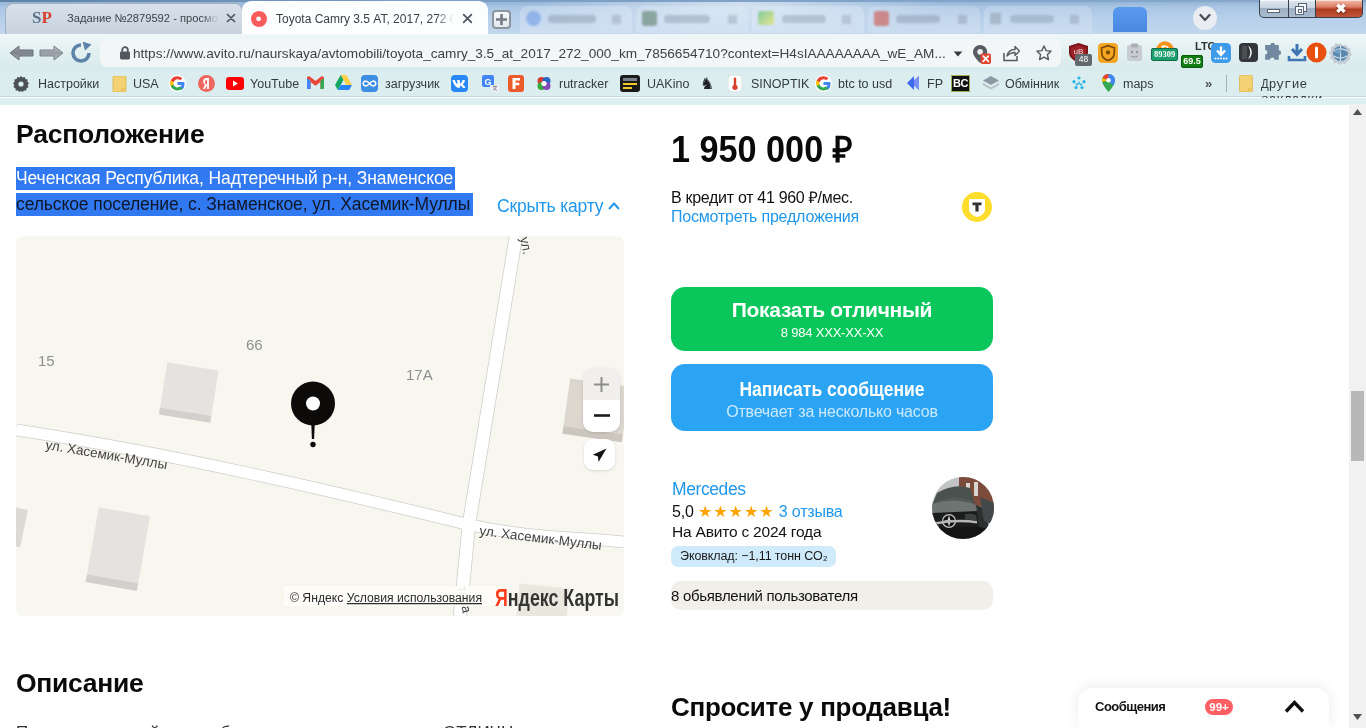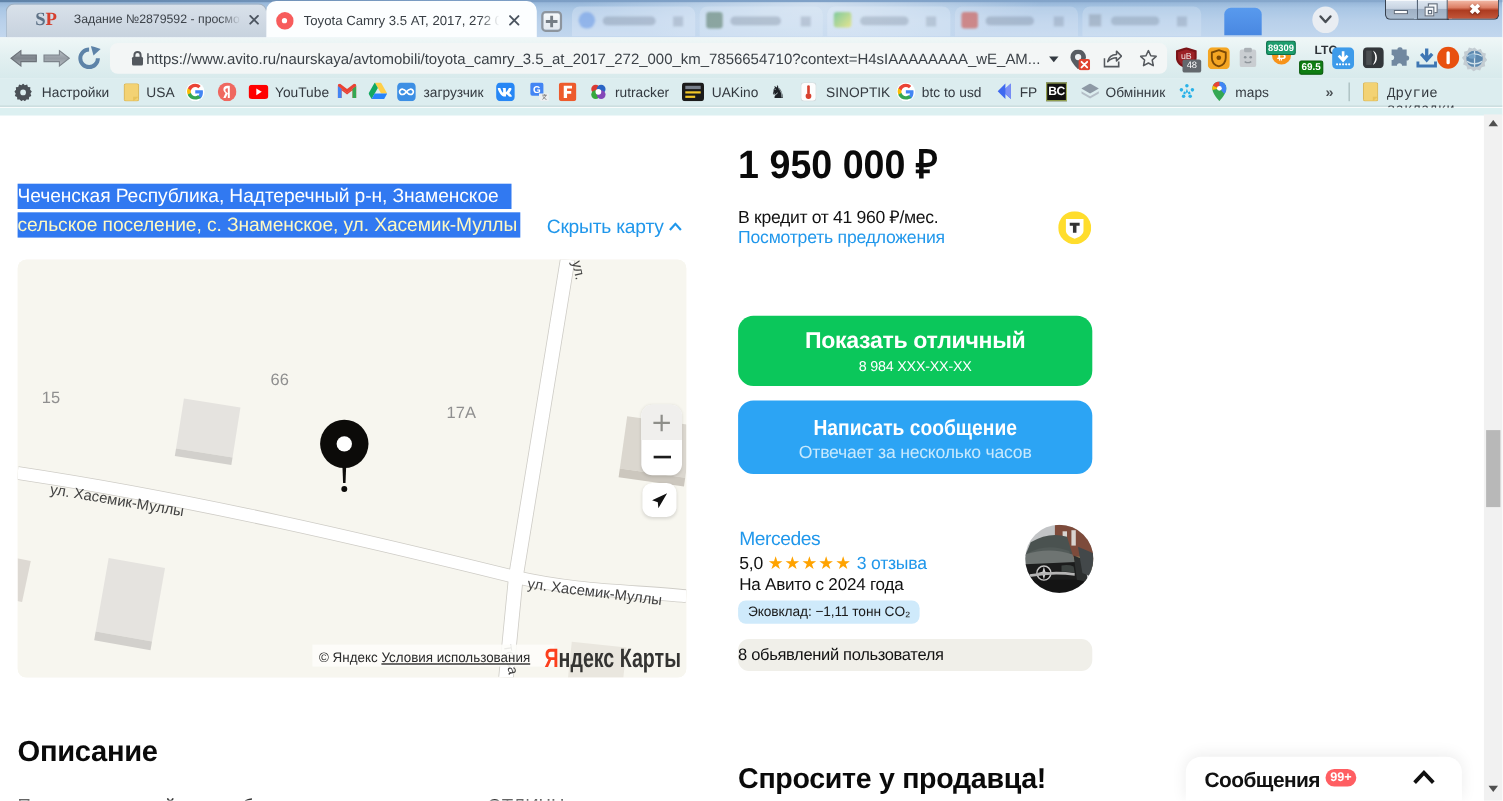--- a/index.html
+++ b/index.html
@@ -164,21 +164,21 @@
     <rect x="6" y="0.5" width="7" height="4" rx="1.2" fill="#aab0b5"></rect>
     <circle cx="7" cy="9" r="1.2" fill="#8e959b"></circle>
     <circle cx="12" cy="9" r="1.2" fill="#8e959b"></circle>
     <path d="M6.5 13 Q9.5 15 12.5 13" stroke="#8e959b" stroke-width="1.2" fill="none"></path>
   </svg>
 
 <svg class="abs" style="left:1156px;top:41px;" width="18" height="18" viewBox="0 0 19 19">
     <circle cx="9.5" cy="9.5" r="9.2" fill="#f7931a"></circle>
     <text x="9.5" y="13.5" font-size="11.5" font-weight="bold" fill="#fff" text-anchor="middle" font-family="Liberation Sans">₿</text>
   </svg>
-<div class="abs" style="left:1151px;top:37px;width:27px;height:13px;background:#1c9e6e;border:1px solid #0c6e49;border-radius:2px;color:#fff;font-size:8.5px;line-height:11px;text-align:center;font-weight:bold;overflow:hidden;">89309</div>
+<div class="abs" style="left:1151px;top:48px;width:27px;height:13px;background:#1c9e6e;border:1px solid #0c6e49;border-radius:2px;color:#fff;font-size:8.5px;line-height:11px;text-align:center;font-weight:bold;overflow:hidden;font-family:Liberation Serif, serif;">89309</div>
 
 <div class="abs" style="left:1183px;top:40px;width:24px;height:12px;color:#2d3237;font-size:11px;font-weight:bold;padding-left:12px;">LTC</div>
 <div class="abs" style="left:1181px;top:55px;width:22px;height:13px;background:#0f7d12;border:1px solid #0a5a0c;border-radius:2px;color:#fff;font-size:9px;line-height:11px;text-align:center;font-weight:bold;">69.5</div>
 
 <svg class="abs" style="left:1211px;top:43px;" width="20" height="20" viewBox="0 0 20 20">
     <rect width="20" height="20" rx="4.5" fill="#3d9bea"></rect>
     <path d="M10 3.5 V10.5 M6 7.5 L10 12 L14 7.5" stroke="#fff" stroke-width="2.4" fill="none"></path>
     <circle cx="4.5" cy="15.5" r="1" fill="#fff"></circle>
     <circle cx="7.2" cy="15.5" r="1" fill="#fff"></circle>
     <circle cx="10" cy="15.5" r="1" fill="#fff"></circle>
@@ -364,24 +364,25 @@
       <rect x="0.5" y="0" width="13" height="17" rx="1.5" fill="#f3d273" stroke="#d8b34e" stroke-width=".8"></rect>
       <path d="M9 17 L9 13 L13.5 13" fill="#e8c35a"></path>
     </svg>
   <div class="abs" style="left:1261px;top:6px;font-size:12.8px;font-family:Liberation Mono, monospace;">Другие закладки</div>
 </div>
 
 <div class="abs" id="page" style="left:0;top:98px;width:1366px;height:630px;background:#fff;">
 
   <div class="abs" style="left:0;top:0;width:1366px;height:7px;background:#dcf0f1;"></div>
 
+  <div class="abs" style="left:16px;top:21px;font-size:26.5px;font-weight:bold;color:#0a0a0a;letter-spacing:-.2px;">Расположение</div>
 
   <div class="abs" style="left:16px;top:67px;font-size:17.5px;line-height:26px;letter-spacing:-.1px;">
-    <span style="background:#3179f1;color:#fff;padding:1px 12px 2px 0;">Чеченская Республика, Надтеречный р-н, Знаменское</span><br>
-    <span style="background:#3179f1;color:#fef9c3;padding:1px 3px 2px 0;">сельское поселение, с. Знаменское, ул. Хасемик-Муллы</span>
+    <span style="background:#3179f1;color:#fff;padding:1px 2px 2px 0;">Чеченская Республика, Надтеречный р-н, Знаменское</span><br>
+    <span style="background:#3179f1;color:#0f172a;padding:1px 3px 2px 0;">сельское поселение, с. Знаменское, ул. Хасемик-Муллы</span>
   </div>
 
   <div class="abs" style="left:497px;top:98px;font-size:17.5px;color:#2097eb;letter-spacing:-.2px;">Скрыть карту</div>
   <svg class="abs" style="left:608px;top:104px;" width="12" height="8" viewBox="0 0 12 8">
       <path d="M1 7 L6 1.5 L11 7" fill="none" stroke="#2097eb" stroke-width="2"></path>
     </svg>
 
   <div class="abs" id="map" style="left:16px;top:138px;width:608px;height:380px;border-radius:8px;overflow:hidden;background:#f7f6ef;">
     <svg width="608" height="380" viewBox="0 0 608 380">
 
@@ -521,21 +522,21 @@
       <path d="M48 20 L62 26 L62 48 L52 44 Z" fill="#43484a"></path>
     </g>
   </svg>
 
   <div class="abs" style="left:671px;top:483px;width:322px;height:29px;border-radius:10px;background:#f0efe9;font-size:15px;color:#111;text-align:left;line-height:29px;letter-spacing:-.3px;">8 обьявлений пользователя</div>
 
 
   <div class="abs" style="left:671px;top:594px;font-size:26px;font-weight:bold;color:#0a0a0a;letter-spacing:-.3px;">Спросите у продавца!</div>
 
   <div class="abs" style="left:1078px;top:590px;width:251px;height:40px;border-radius:14px 14px 0 0;background:#fff;box-shadow:0 -2px 14px rgba(0,0,0,.08);"></div>
-  <div class="abs" style="left:1095px;top:601px;font-size:19px;font-weight:bold;color:#111;letter-spacing:-.5px;">Сообщения</div>
+  <div class="abs" style="left:1095px;top:601px;font-size:13px;font-weight:bold;color:#111;letter-spacing:-.5px;">Сообщения</div>
   <div class="abs" style="left:1205px;top:601px;width:28px;height:16px;border-radius:8px;background:#ff5e62;color:#fff;font-size:11.5px;font-weight:bold;text-align:center;line-height:16px;">99+</div>
   <svg class="abs" style="left:1284px;top:602px;" width="21" height="13" viewBox="0 0 21 13">
       <path d="M2 11.5 L10.5 2.5 L19 11.5" fill="none" stroke="#111" stroke-width="3.4"></path>
     </svg>
 </div>
 
 <div class="abs" style="left:1349px;top:104px;width:17px;height:624px;background:#f1f1f1;"></div>
 
 <svg class="abs" style="left:1353px;top:109px;" width="9" height="6" viewBox="0 0 9 6">
     <path d="M0 6 L4.5 0 L9 6 Z" fill="#505050"></path>

